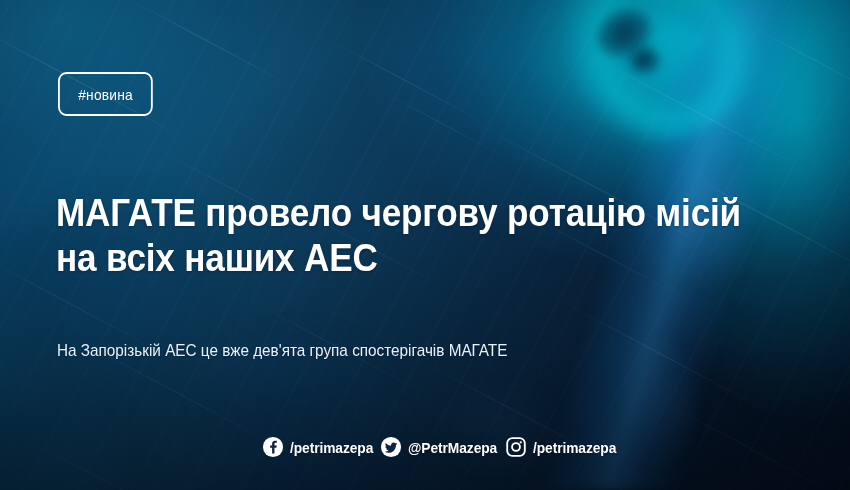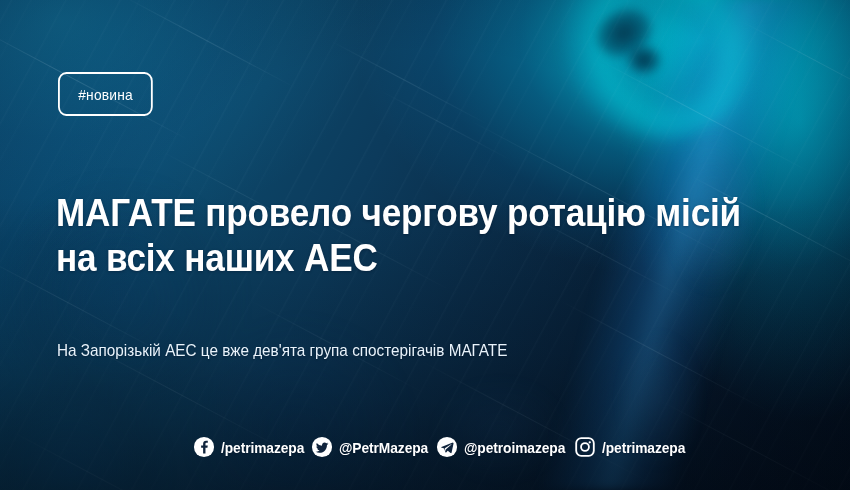--- a/index.html
+++ b/index.html
@@ -336,27 +336,20 @@
       </div>
 
       <div class="social-item">
         <svg class="social-icon" viewBox="0 0 24 24">
           <circle cx="12" cy="12" r="11" fill="#ffffff"></circle>
           <path d="M19 8.3c-.5.23-1.05.38-1.62.45.58-.35 1.03-.9 1.24-1.57-.55.33-1.15.56-1.79.69A2.82 2.82 0 0 0 11.98 10c0 .22.02.44.07.64a8 8 0 0 1-5.8-2.95 2.82 2.82 0 0 0 .87 3.77c-.46-.01-.9-.14-1.28-.35v.04c0 1.37.97 2.51 2.26 2.77-.24.06-.49.1-.75.1-.18 0-.36-.02-.53-.05a2.83 2.83 0 0 0 2.64 1.96A5.67 5.67 0 0 1 5 17.1a8 8 0 0 0 4.34 1.27c5.2 0 8.05-4.31 8.05-8.05l-.01-.37c.56-.4 1.03-.9 1.41-1.47z" fill="#10243c"></path>
         </svg>
         <span class="social-label">@PetrMazepa</span>
       </div>
 
-      <div class="social-item">
-        <svg class="social-icon" viewBox="0 0 24 24">
-          <circle cx="12" cy="12" r="11" fill="#ffffff"></circle>
-          <path d="M18.3 7.1 5.9 11.9c-.63.25-.62.6-.11.76l3.17.99 1.22 3.75c.15.41.27.56.55.56.28 0 .4-.13.56-.28l1.5-1.46 3.12 2.31c.58.32.99.15 1.13-.53l2.04-9.62c.21-.84-.31-1.22-.78-1.01zM9.6 13.4l6.9-4.35c.31-.19.6-.09.36.12l-5.9 5.33-.23 2.45z" fill="#10243c"></path>
-        </svg>
-        <span class="social-label">@petroimazepa</span>
-      </div>
 
       <div class="social-item">
         <svg class="social-icon" viewBox="0 0 24 24">
           <rect x="2.4" y="2.4" width="19.2" height="19.2" rx="5.6" ry="5.6" fill="none" stroke="#ffffff" stroke-width="2"></rect>
           <circle cx="12" cy="12" r="4.3" fill="none" stroke="#ffffff" stroke-width="2"></circle>
           <circle cx="17.2" cy="6.9" r="1.25" fill="#ffffff"></circle>
         </svg>
         <span class="social-label">/petrimazepa</span>
       </div>
 

